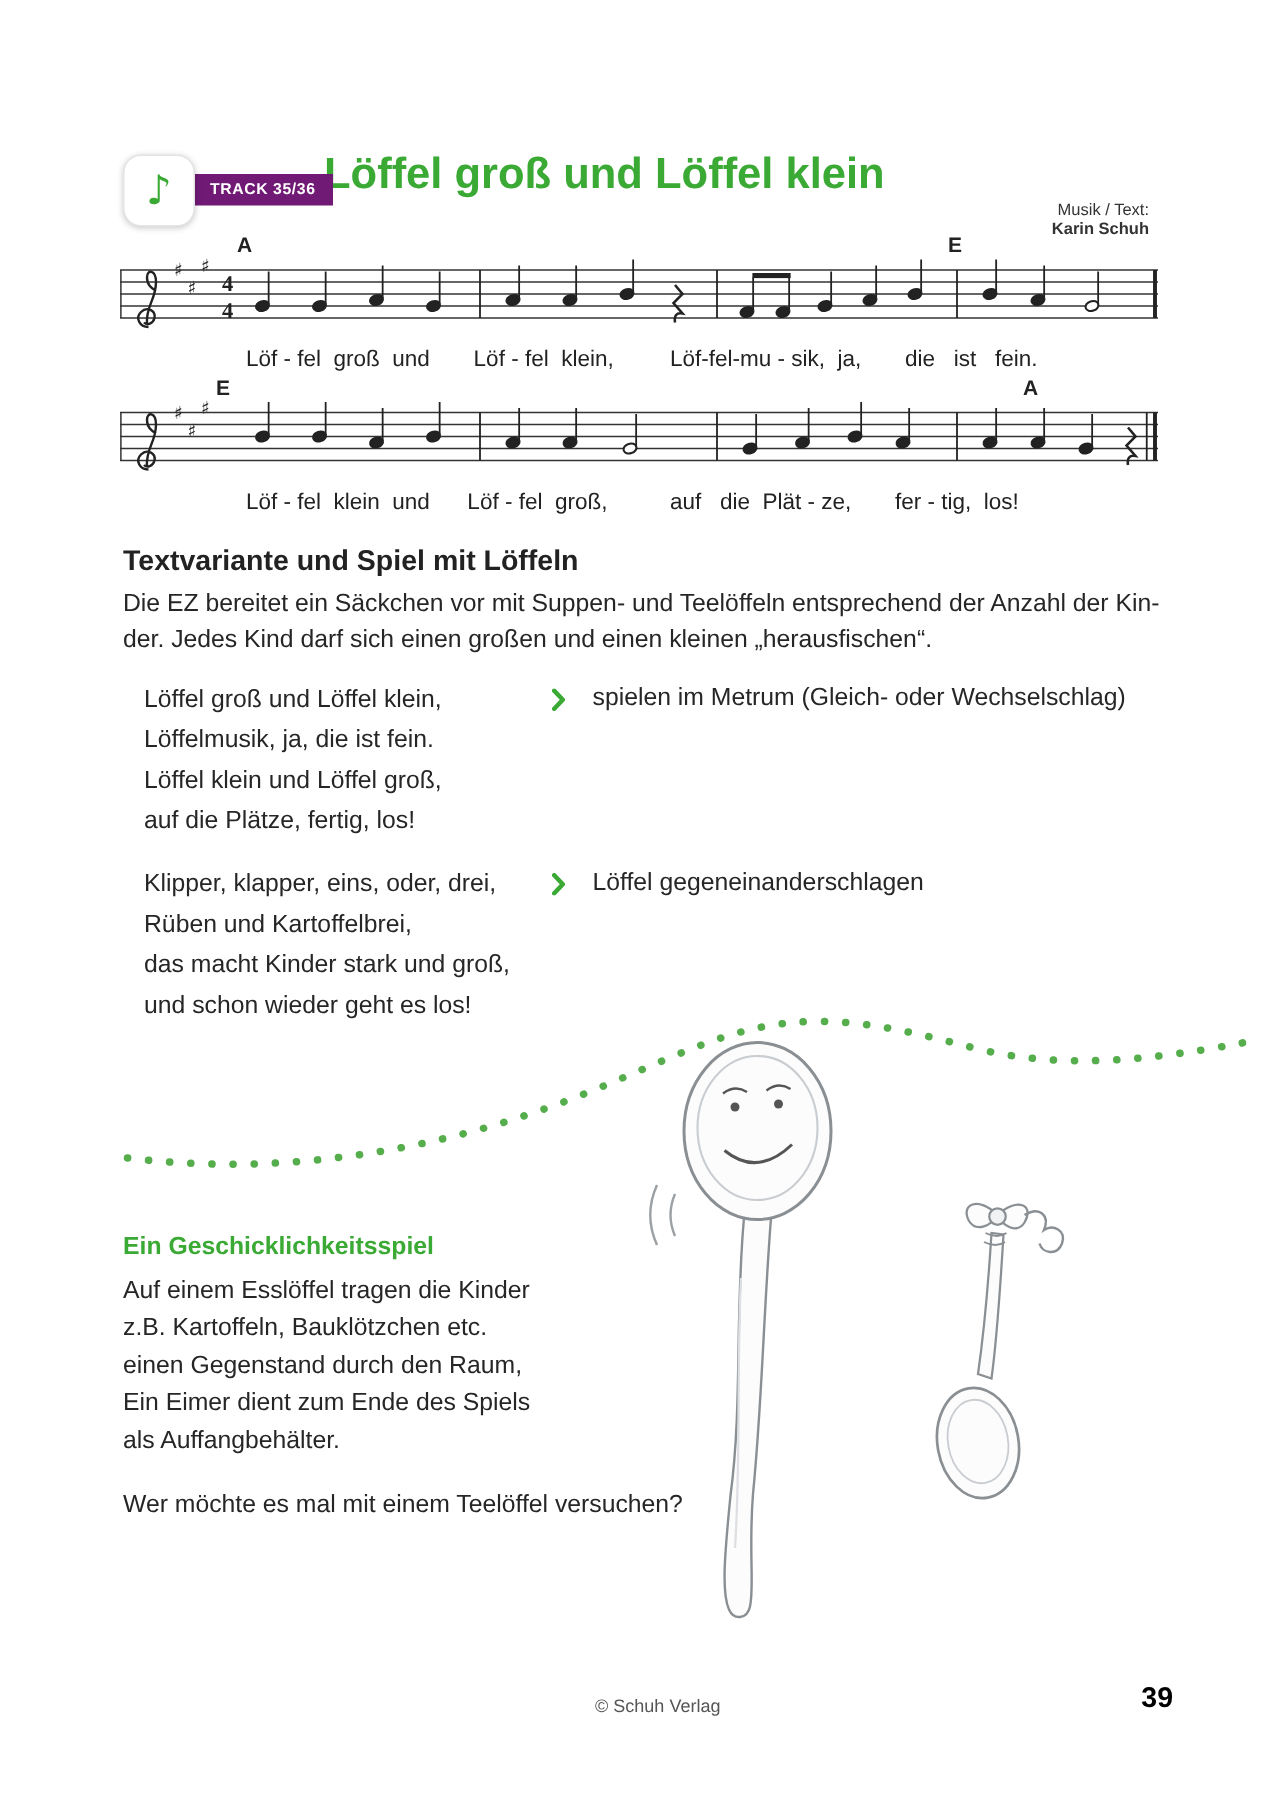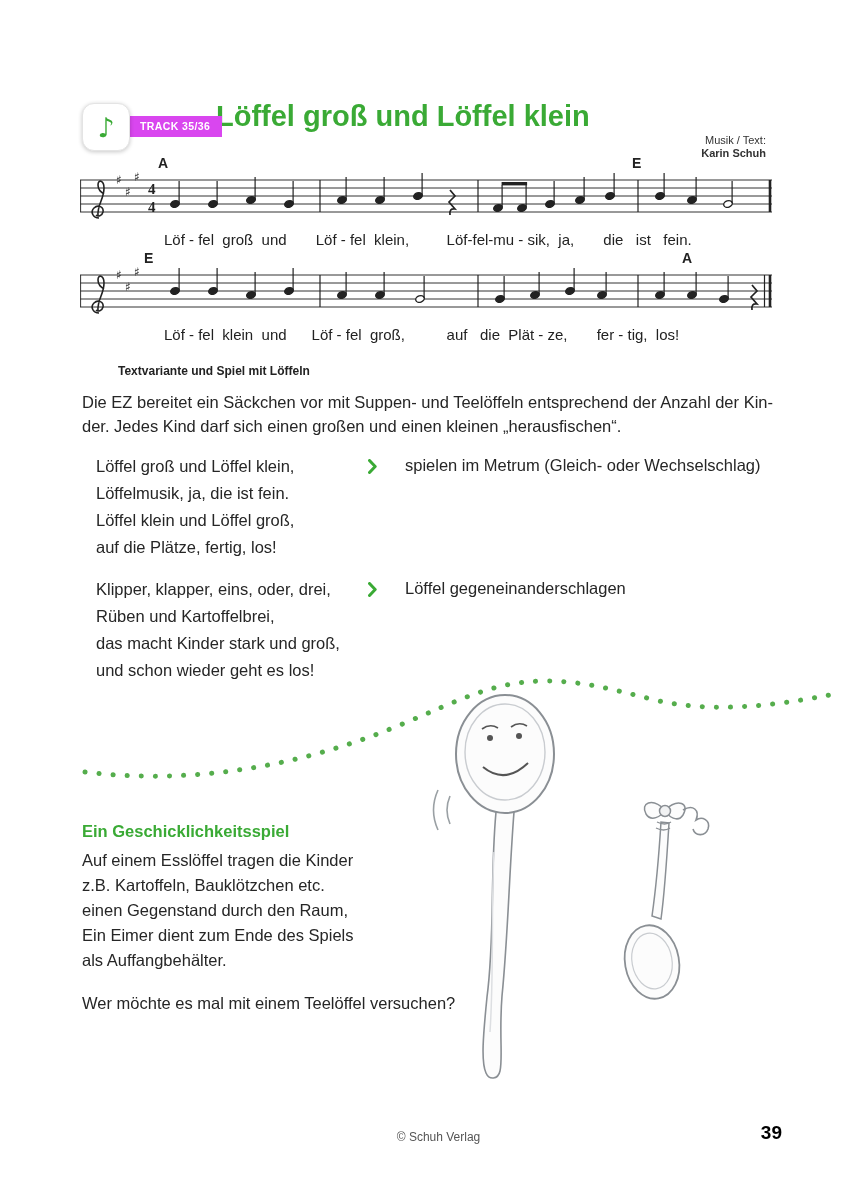--- a/index.html
+++ b/index.html
@@ -10,44 +10,44 @@
   .abs{position:absolute;}
 
   
   .track-icon{
     left:82px;top:103px;width:46px;height:46px;border-radius:12px;background:#fff;
     border:1px solid #e4e4e4;box-shadow:0 1px 4px rgba(0,0,0,.22);
     display:flex;align-items:center;justify-content:center;z-index:2;
   }
   .track-icon span{font-family:"DejaVu Sans",sans-serif;font-size:27px;color:#3aaa35;font-weight:bold;line-height:1;}
   .track-badge{
-    left:124px;top:116px;height:21px;line-height:21px;padding:0 12px 0 16px;background:#d946ef;
+    left:124px;top:116px;height:21px;line-height:21px;padding:0 12px 0 16px;background:#701a75;
     color:#fff;font-size:10.5px;font-weight:bold;letter-spacing:.4px;z-index:1;
   }
   .title{left:216px;top:100px;margin:0;font-size:29px;font-weight:bold;color:#3aaa35;white-space:nowrap;}
   .credit{left:560px;top:134px;width:206px;text-align:right;font-size:11px;line-height:13px;color:#333;}
   .credit .credit-name{font-weight:bold;}
 
   
   .system{left:80px;width:700px;}
   .sys1{top:155px;}
   .sys2{top:250px;}
   .chords{position:relative;height:17px;}
   .chord{position:absolute;top:0;font-size:14px;font-weight:bold;color:#222;}
   svg.staff{display:block;}
   .sharp{font-family:"DejaVu Sans",sans-serif;font-size:12px;fill:#222;}
   .tsig{font-family:"Liberation Serif",serif;font-size:15px;font-weight:bold;fill:#222;}
   .lyrics{font-size:15px;color:#222;white-space:pre;margin-top:3px;padding-left:84px;}
 
   
-  .h-bold{left:82px;font-size:12px;font-weight:bold;color:#222;white-space:nowrap;margin-left:36px;}
+  .h-bold{left:82px;font-size:19px;font-weight:bold;color:#222;white-space:nowrap;}
   .h-green{left:82px;font-size:16.5px;font-weight:bold;color:#3aaa35;white-space:nowrap;}
   .para{left:82px;font-size:16.5px;line-height:24px;white-space:nowrap;}
   .verse{left:96px;font-size:16.5px;line-height:27px;white-space:nowrap;}
-  .bullet{left:368px;display:flex;align-items:flex-start;gap:28px;font-size:16.5px;white-space:nowrap;}
+  .bullet{left:368px;display:flex;align-items:flex-start;gap:18px;font-size:16.5px;white-space:nowrap;}
   .bullet svg{margin-top:3px;flex:none;}
   .gamelines{left:82px;font-size:16.5px;line-height:25px;white-space:nowrap;}
   .question{left:82px;font-size:16.5px;white-space:nowrap;}
 
   
   .footer-credit{left:0;right:0;top:1130px;text-align:center;font-size:12px;color:#555;margin-left:29px;}
   .page-number{right:66px;top:1122px;font-size:19px;font-weight:bold;color:#000000;}
 </style>
 </head>
 <body>

